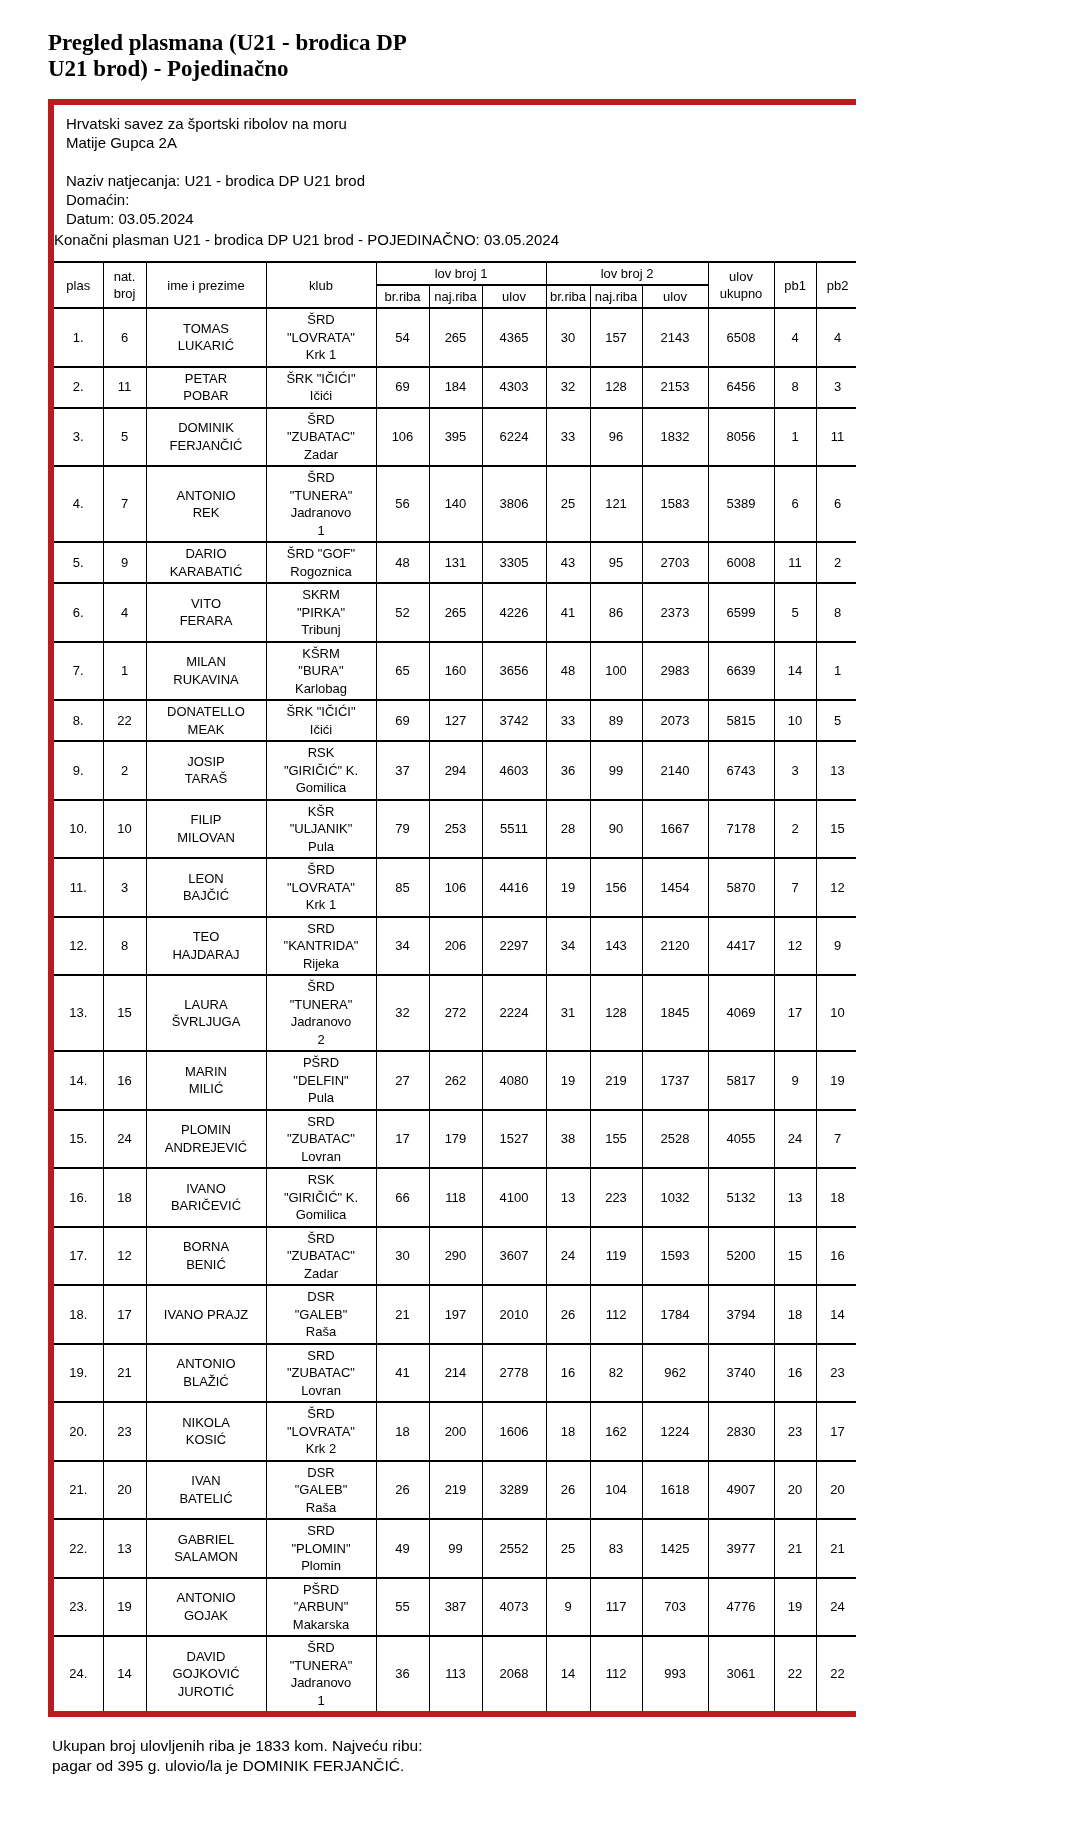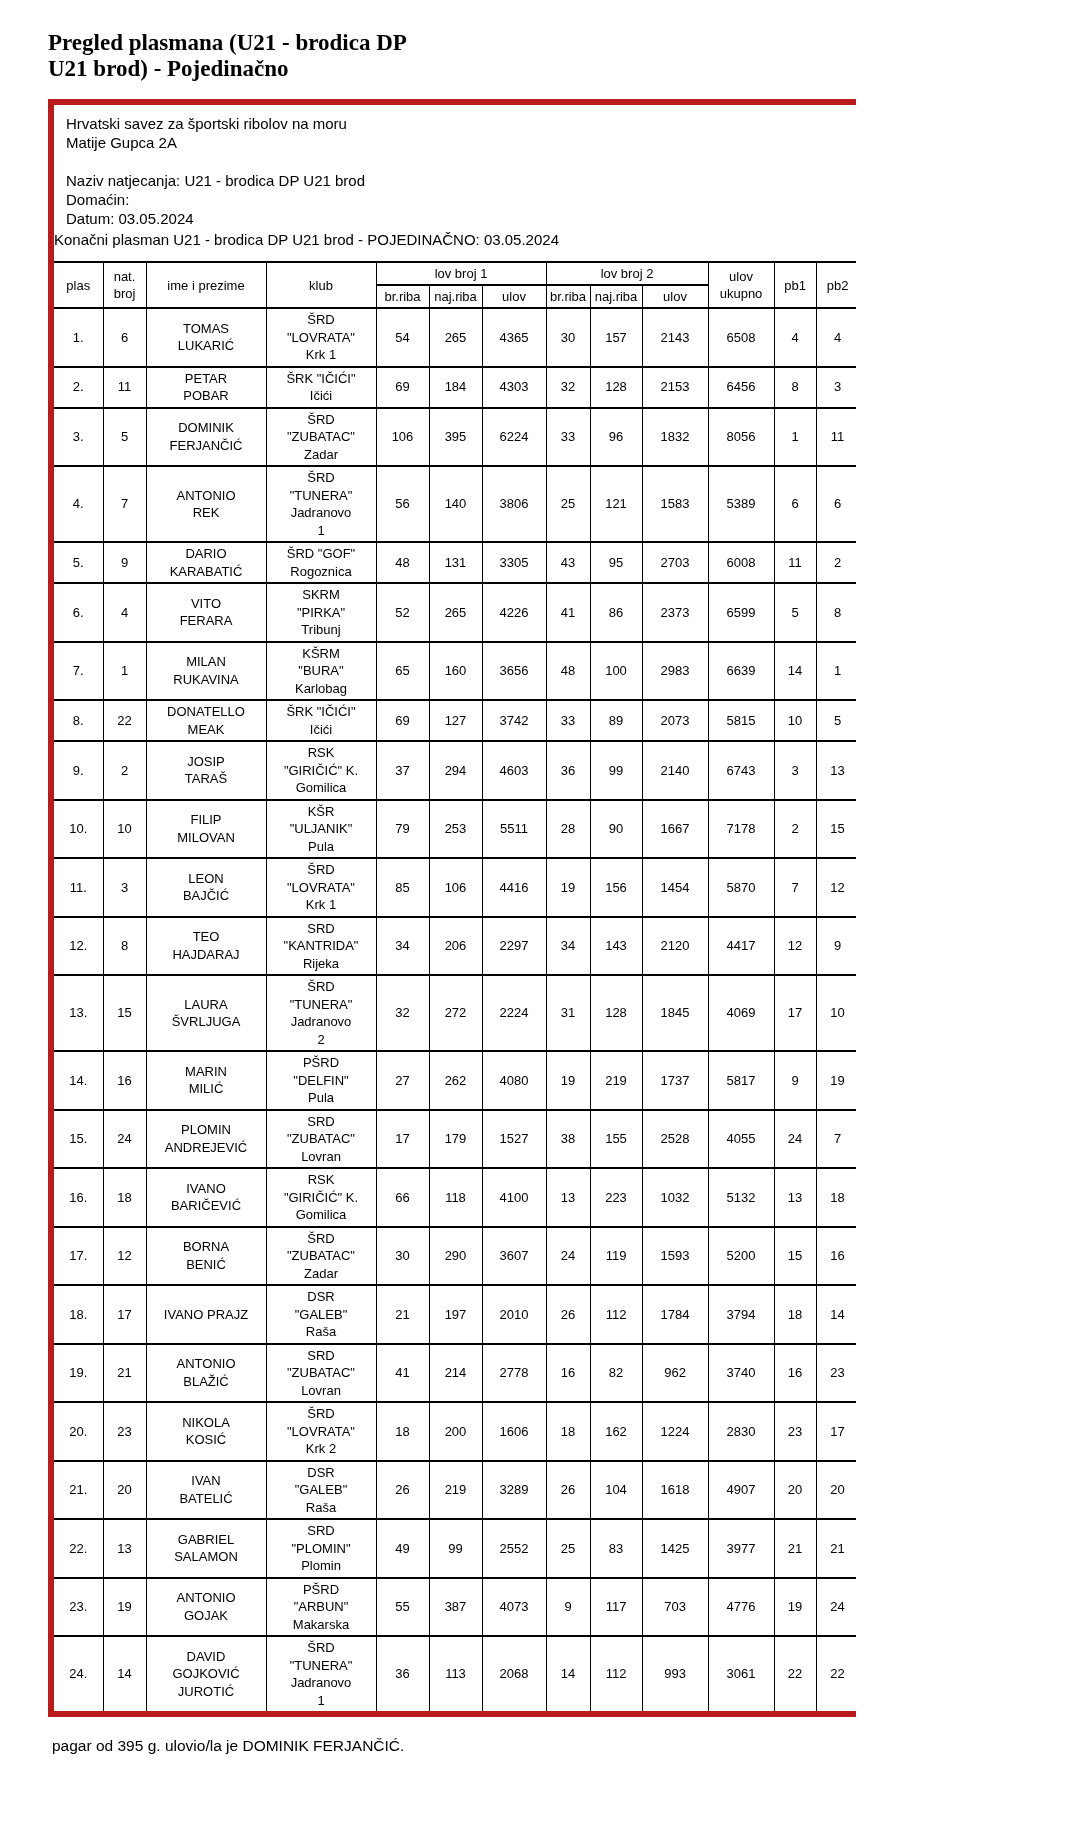--- a/index.html
+++ b/index.html
@@ -608,16 +608,17 @@
             <td>3061</td>
             <td>22</td>
             <td>22</td>
             <td>44</td>
           </tr>
         </tbody>
     </table>
   </div>
 
   <div class="summary">
+    <div>Ukupan broj ulovljenih riba je 1833 kom. Najveću ribu:</div>
     <div>pagar od 395 g. ulovio/la je DOMINIK FERJANČIĆ.</div>
   </div>
 
 </div>
 
 </body></html>

